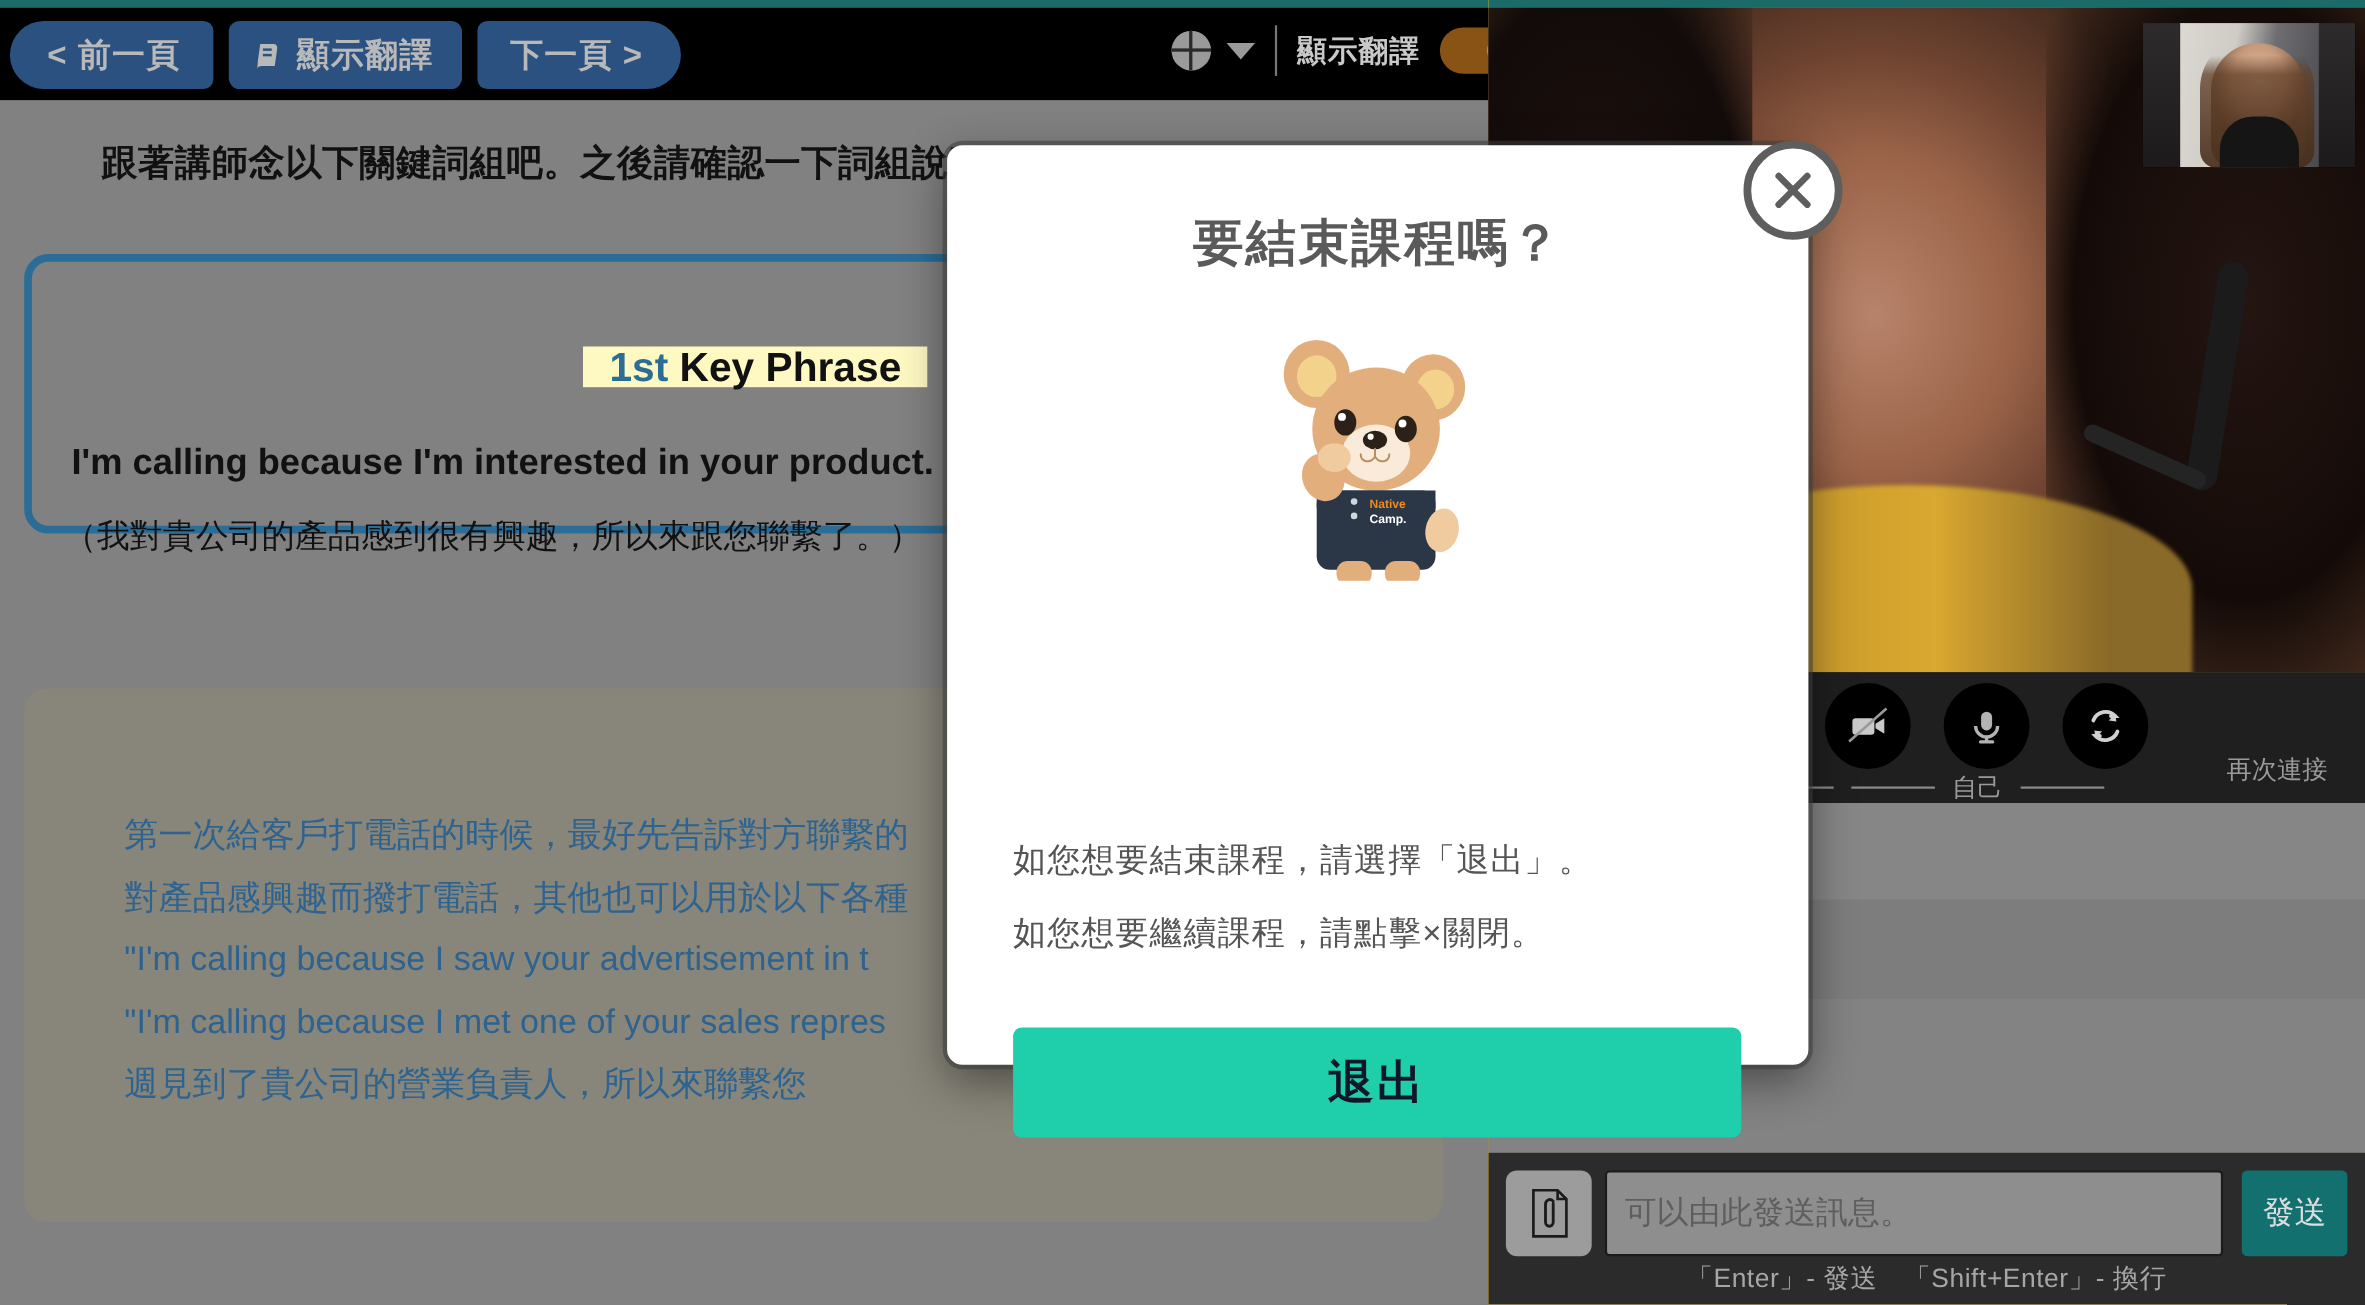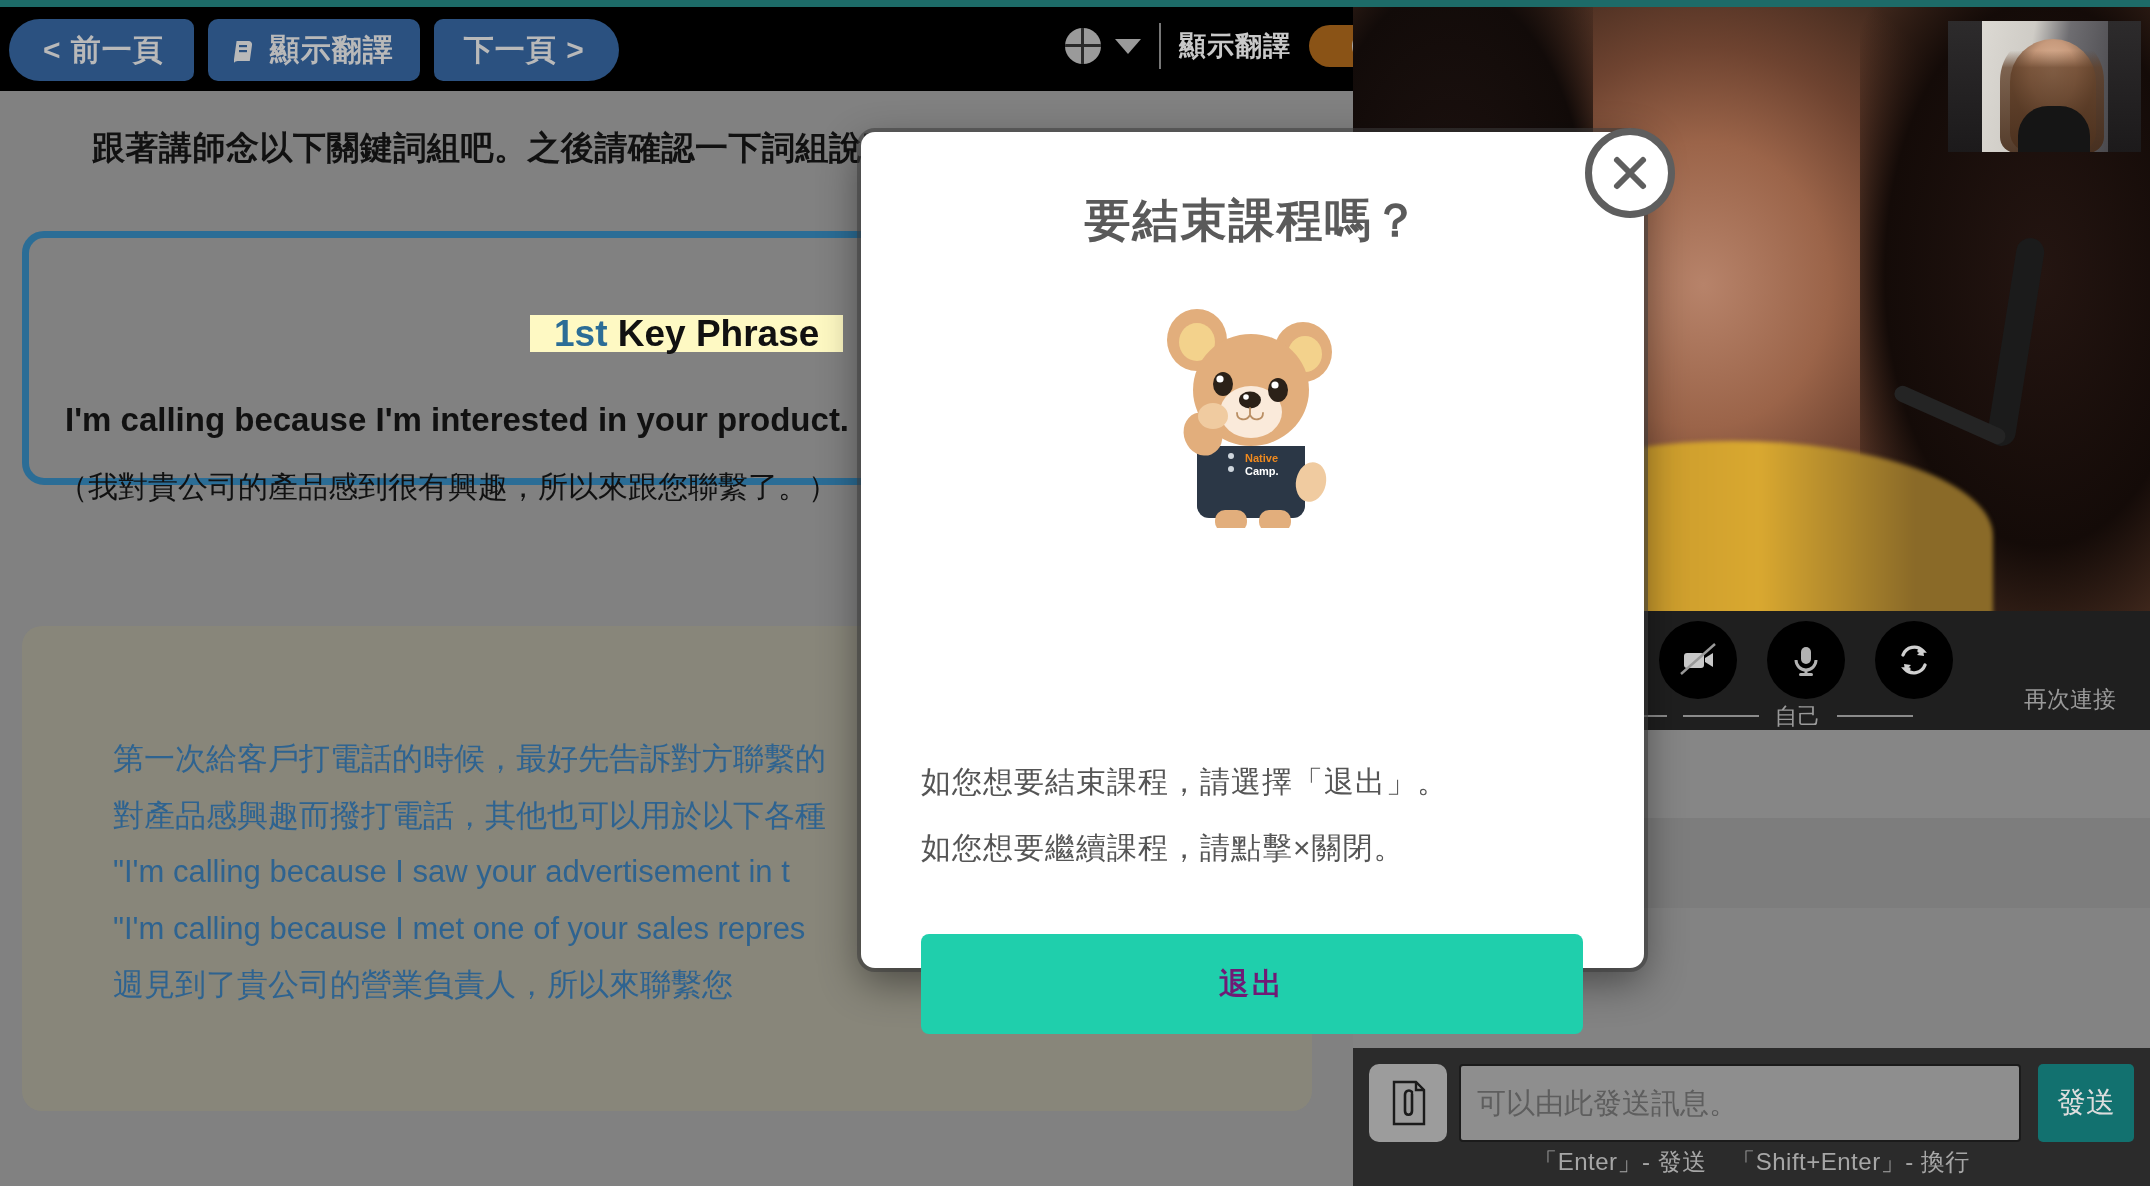--- a/index.html
+++ b/index.html
@@ -192,21 +192,21 @@
     font-size:46px;font-weight:700;color:#5a5a5a;letter-spacing:2px;
   }
   .bear{position:absolute;left:50%;top:164px;transform:translateX(-50%);width:200px;height:232px;}
   .modal-line{
     position:absolute;left:60px;width:680px;color:#555;font-size:30px;letter-spacing:1px;
   }
   .ml1{top:630px;}
   .ml2{top:696px;}
   .exit-btn{
     position:absolute;left:60px;top:802px;width:662px;height:100px;border-radius:8px;
-    background:#1fcfac;color:#701a75;font-size:30px;font-weight:700;border:none;cursor:pointer;
+    background:#1fcfac;color:#0f172a;font-size:42px;font-weight:700;border:none;cursor:pointer;
     letter-spacing:3px;font-family:"Liberation Sans","DejaVu Sans",sans-serif;
   }
 </style>
 </head>
 <body>
 
 <div class="root">
 
   <div class="material-pane">
     <div class="teal-strip"></div>

